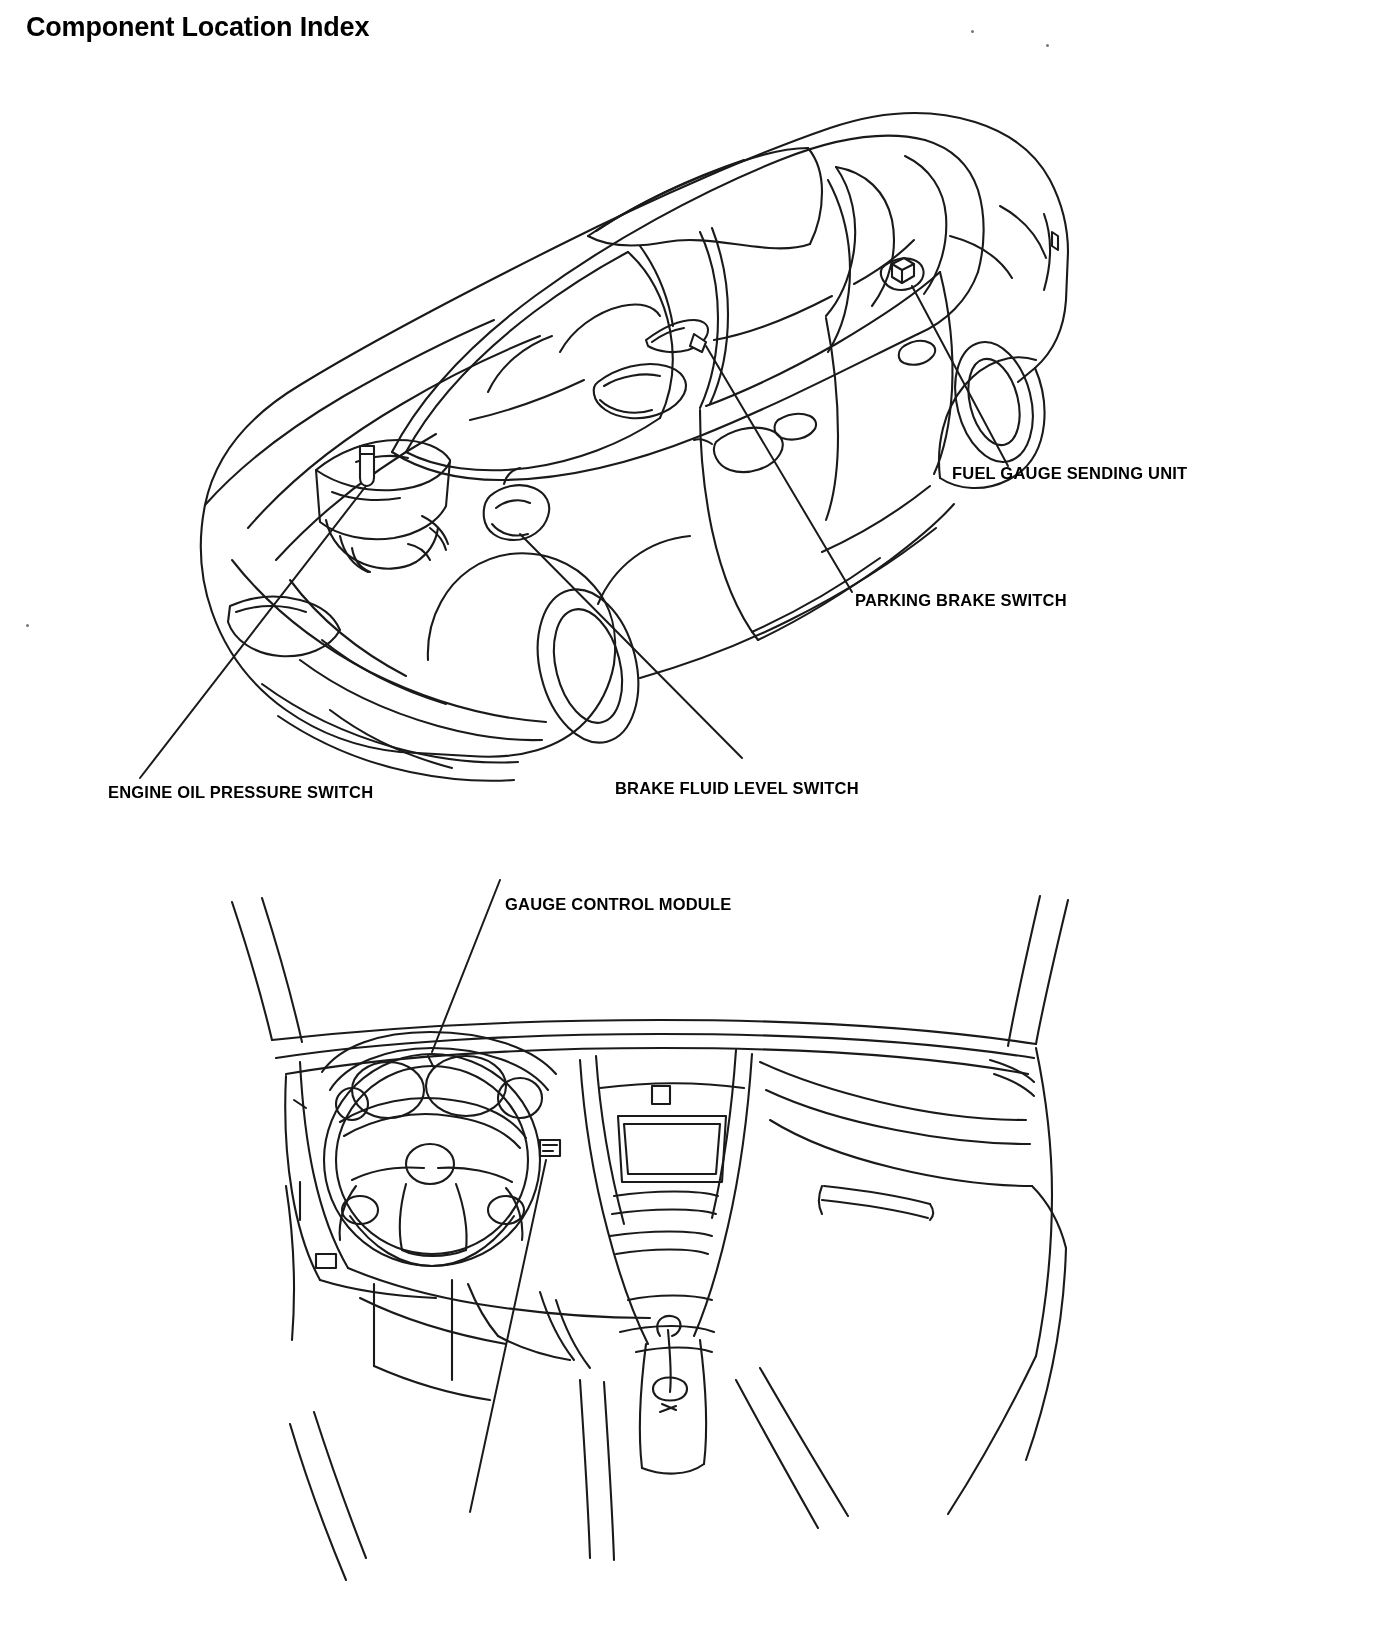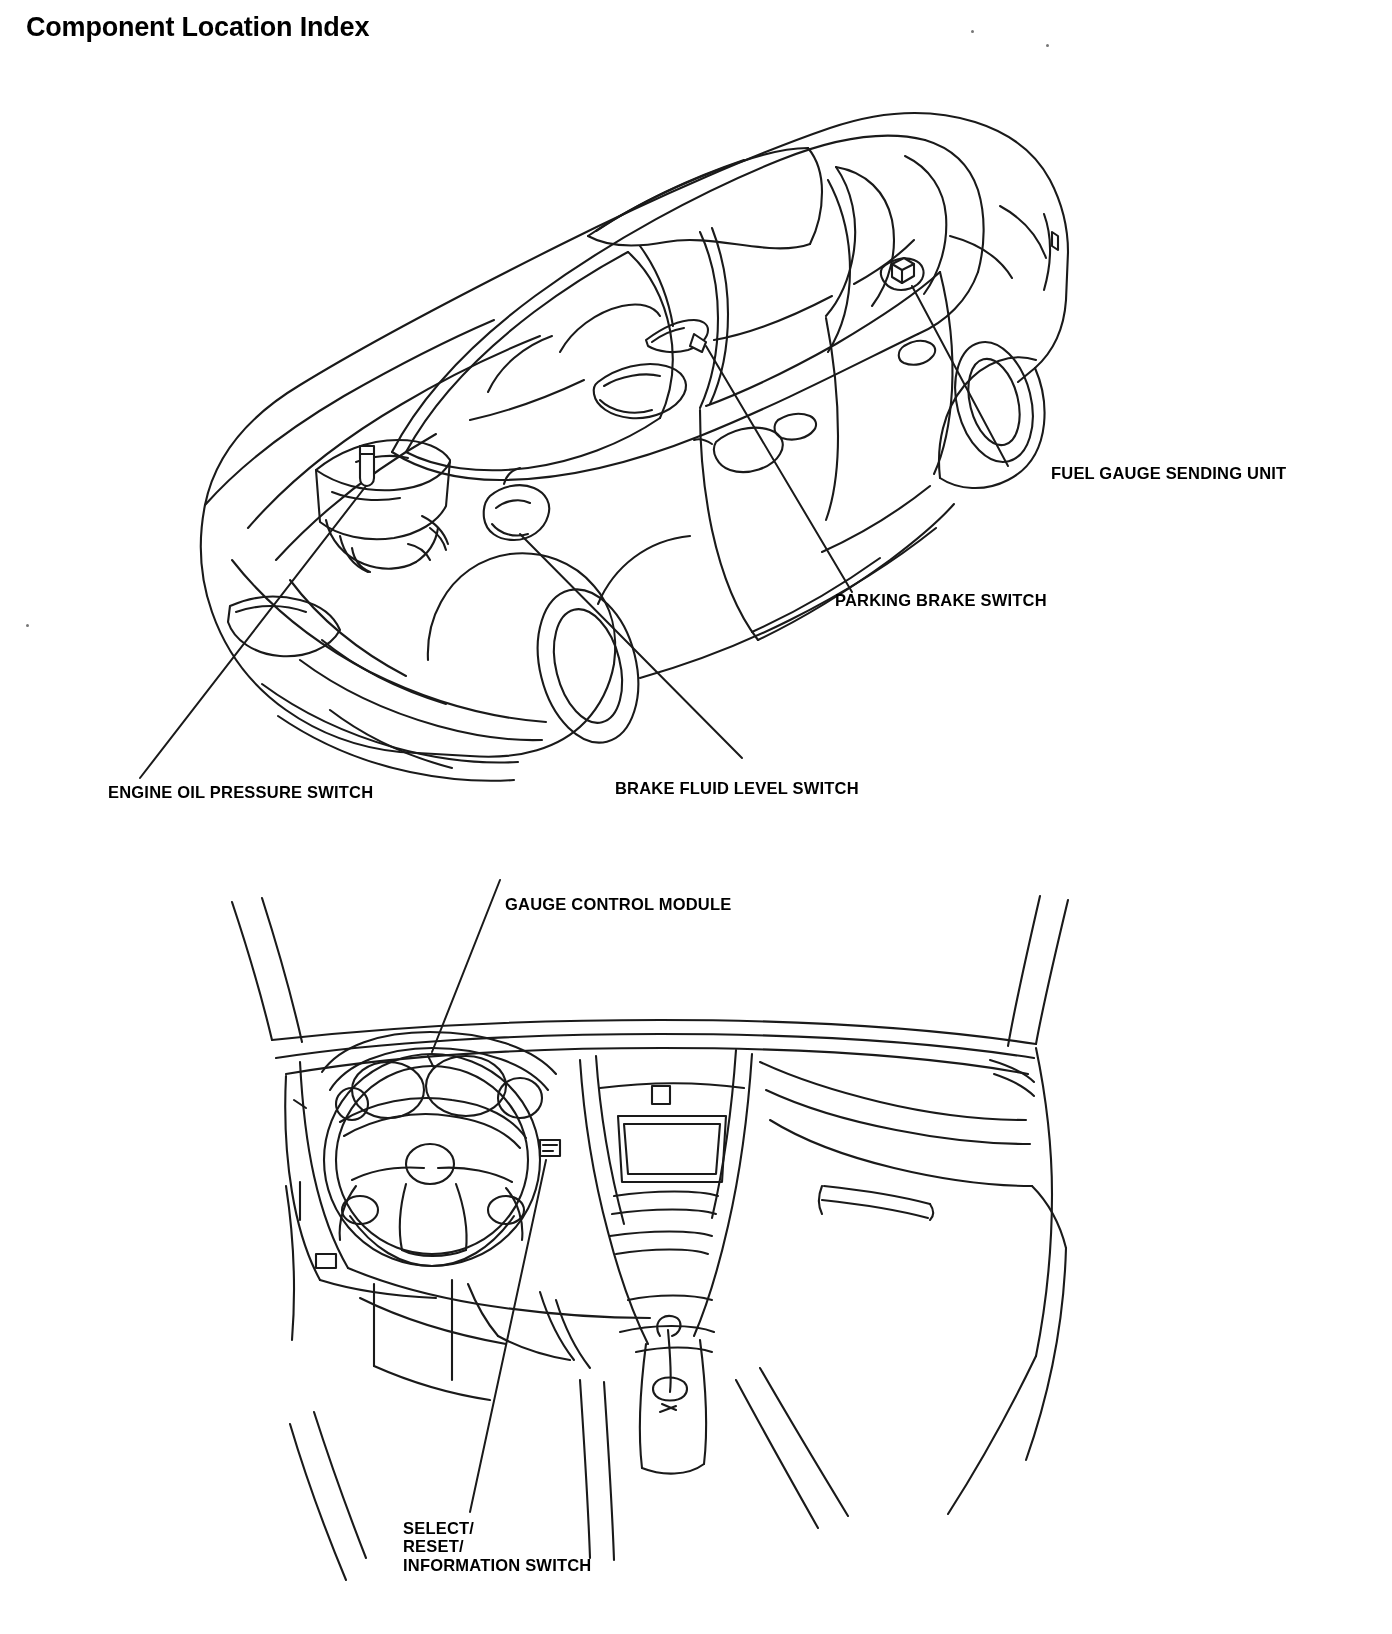--- a/index.html
+++ b/index.html
@@ -39,22 +39,22 @@
   }
   .callout {
     position: absolute;
     font-size: 16.5px;
     font-weight: bold;
     letter-spacing: 0.2px;
     line-height: 1.12;
     white-space: pre;
     color: #000;
   }
-  .c-fuel   { left: 1051px; top: 464px; }
-  .c-park   { left: 835px;  top: 591px; }
+  .c-fuel   { left: 952px; top: 464px; }
+  .c-park   { left: 855px;  top: 591px; }
   .c-brake  { left: 615px;  top: 779px; }
   .c-engine { left: 63px;   top: 783px; margin-left: 45px; }
   .c-gauge  { left: 505px;  top: 871px; margin-top: 24px; }
   .c-select { left: 403px;  top: 1519px; }
   .speck {
     position: absolute;
     width: 3px;
     height: 3px;
     background: #777;
     border-radius: 50%;
@@ -335,17 +335,14 @@
       <path d="M316,1254 L336,1254 L336,1268 L316,1268 Z"></path>
       <path d="M294,1100 L306,1108"></path>
 
       <path d="M500,880 L432,1052" stroke-width="2"></path>
       <path d="M428,1056 L434,1068" stroke-width="2"></path>
       <path d="M470,1512 L546,1160" stroke-width="2"></path>
     </g>
   </svg>
 
   <div class="callout c-gauge">GAUGE CONTROL MODULE</div>
-  <div class="callout c-select">SELECT/
-RESET/
-INFORMATION SWITCH</div>
 
 </div>
 
 </body></html>

